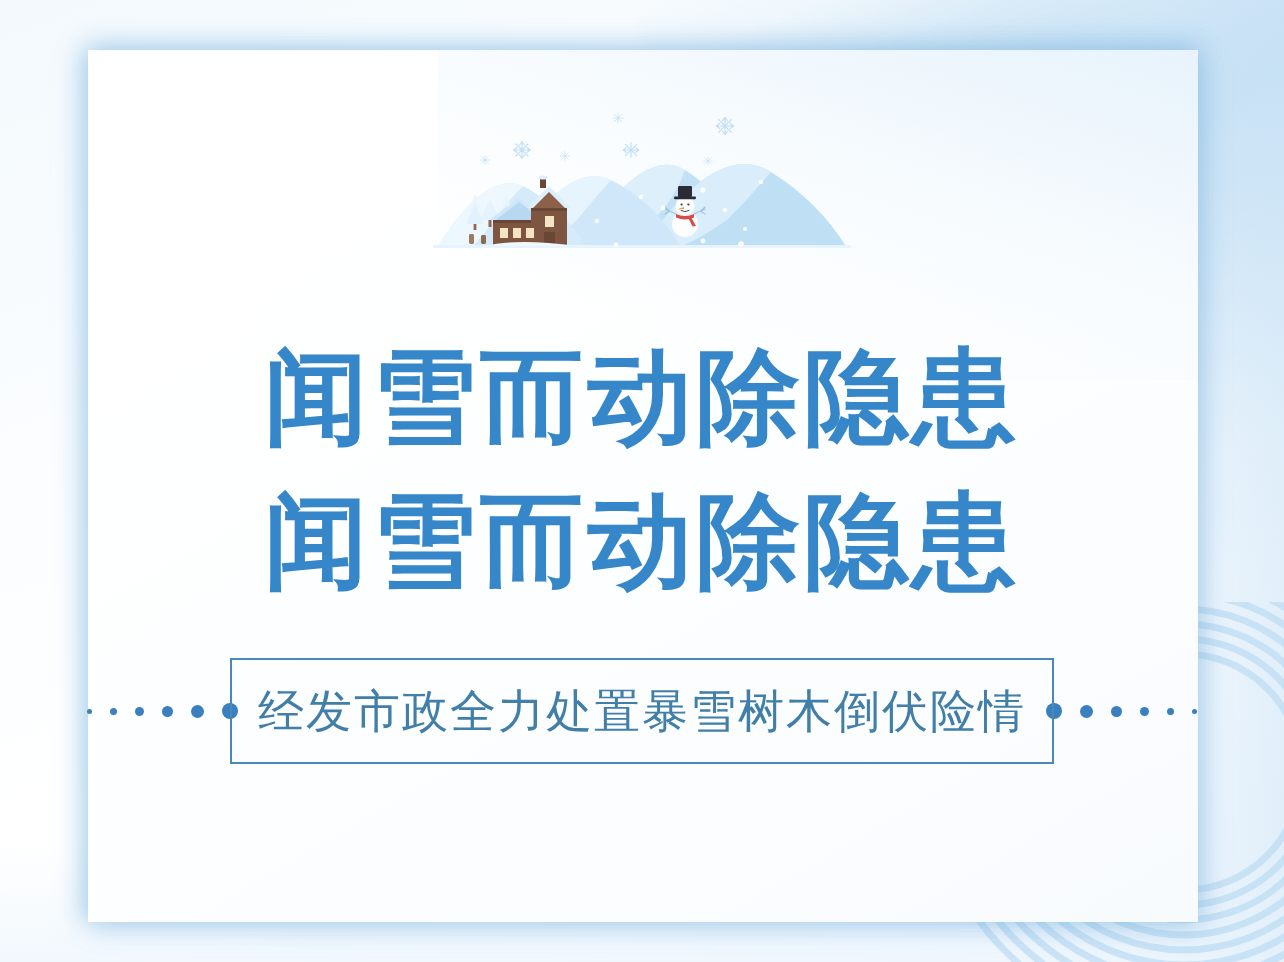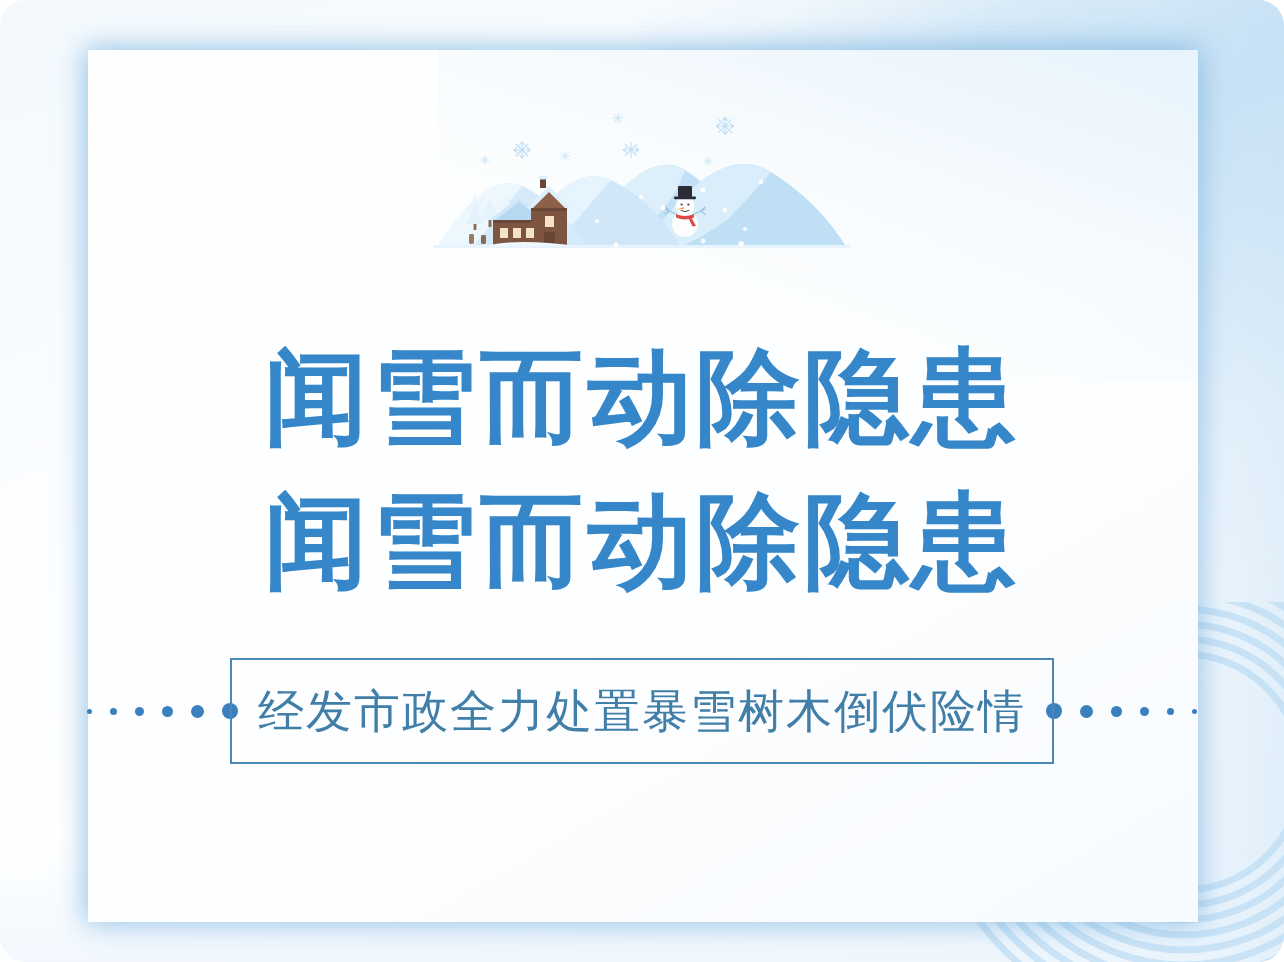--- a/index.html
+++ b/index.html
@@ -11,21 +11,20 @@
     overflow: hidden;
     font-family: "Liberation Sans", "DejaVu Sans", sans-serif;
   }
 
   #stage {
     position: relative;
     width: 1284px;
     height: 962px;
     background: #ffffff;
     overflow: hidden;
-    border-radius: 26px;
   }
 
   
   .bg-base {
     position: absolute;
     inset: 0;
     background:
       linear-gradient(160deg, #f3f9fd 0%, #fbfdff 34%, #ffffff 62%, #f6fafe 100%);
   }
 

